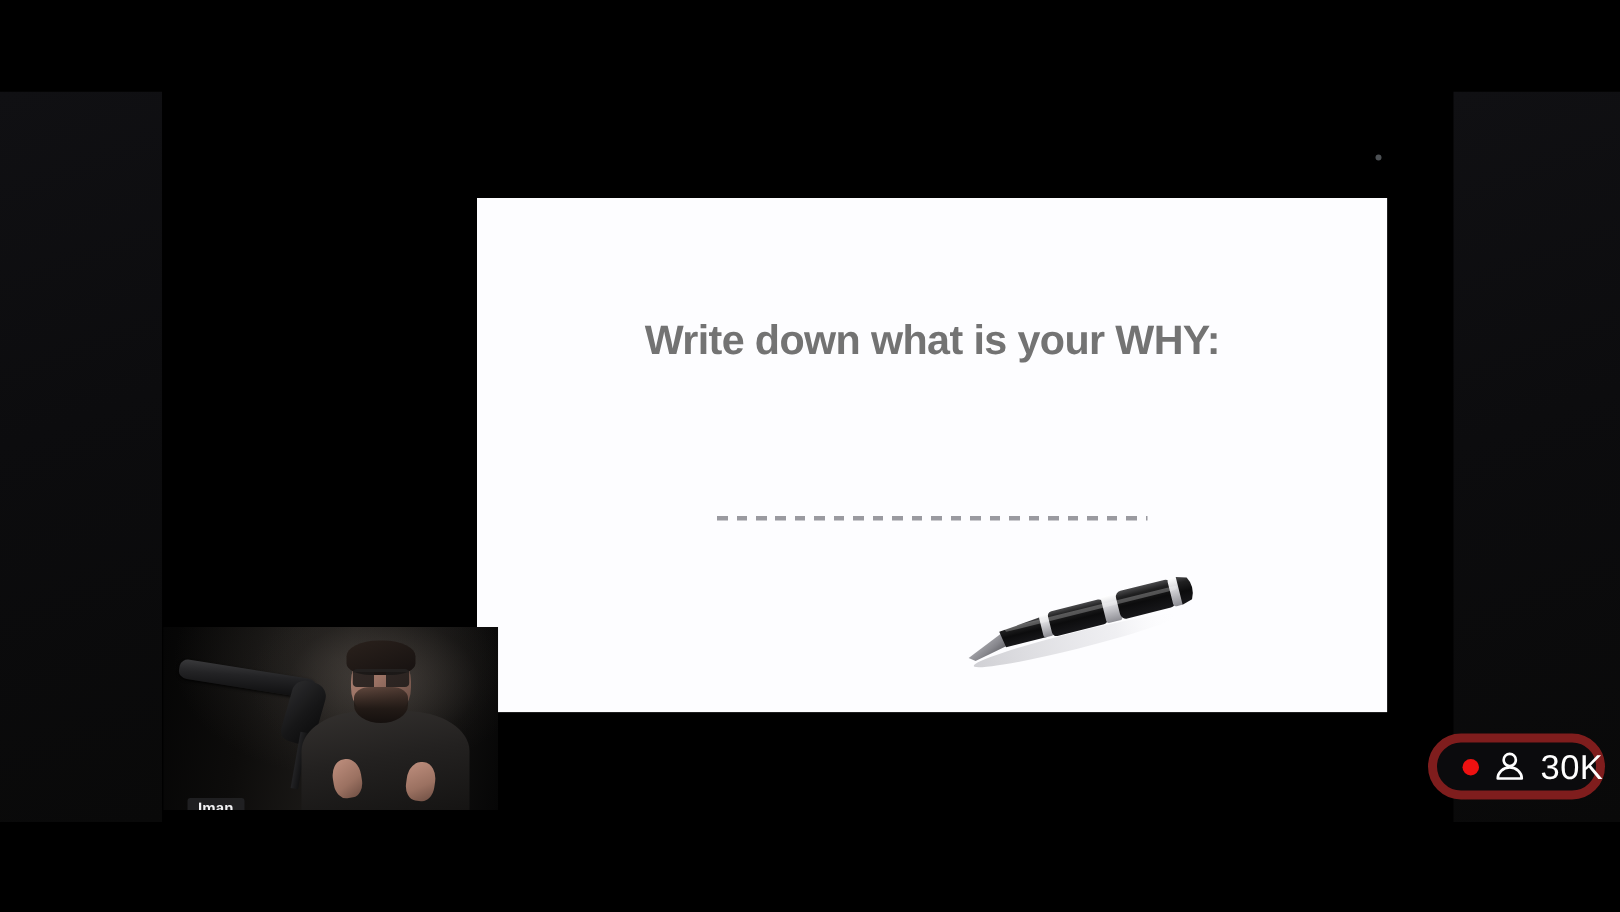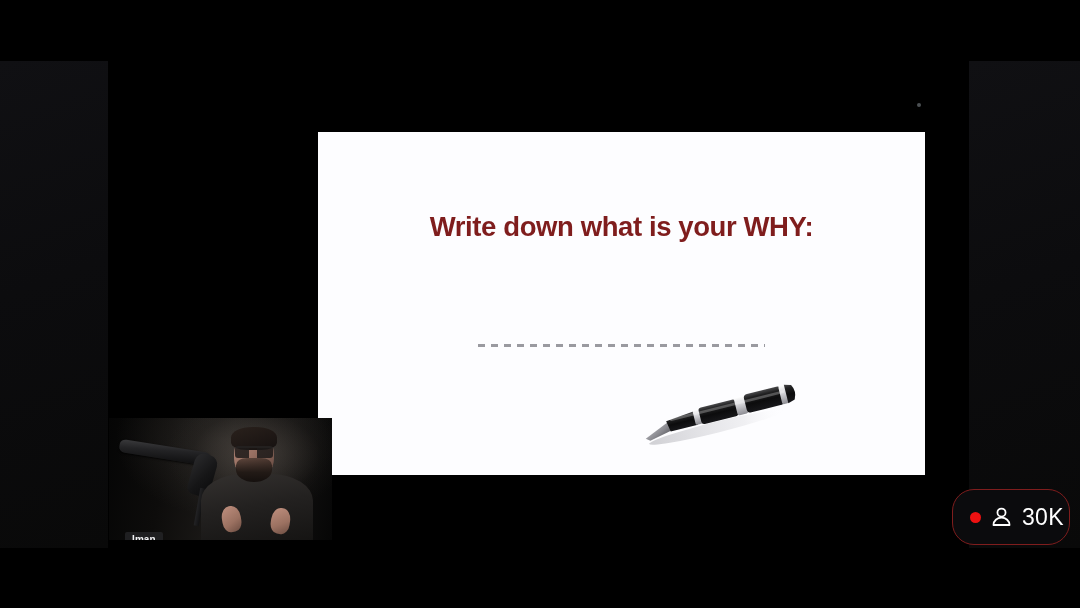--- a/index.html
+++ b/index.html
@@ -71,21 +71,21 @@
   #slide-title {
     position: absolute;
     left: 0;
     top: 79px;
     width: 607px;
     text-align: center;
     font-family: "Liberation Sans", sans-serif;
     font-size: 27.5px;
     font-weight: 700;
     letter-spacing: -0.4px;
-    color: #7f1d1d;
+    color: #737373;
     white-space: nowrap;
   }
 
   #slide-writing-line {
     position: absolute;
     left: 160px;
     top: 212px;
     width: 287px;
     height: 3px;
     background-image: repeating-linear-gradient(
@@ -228,28 +228,28 @@
     letter-spacing: .1px;
     margin-top: 16px;
   }
 
   
   #viewer-badge {
     position: absolute;
     left: 952px;
     top: 489px;
     width: 118px;
-    height: 56px;
+    height: 44px;
     box-sizing: border-box;
     display: flex;
     align-items: center;
     gap: 8px;
     padding: 0 15px 0 17px;
     background: #0b0b0d;
-    border: 1px solid #7f1d1d;
+    border: 6px solid #7f1d1d;
     border-radius: 22px;
   }
   #viewer-live-dot {
     width: 11px;
     height: 11px;
     border-radius: 50%;
     background: #ee1111;
     flex: 0 0 auto;
   }
   #viewer-person-icon {

